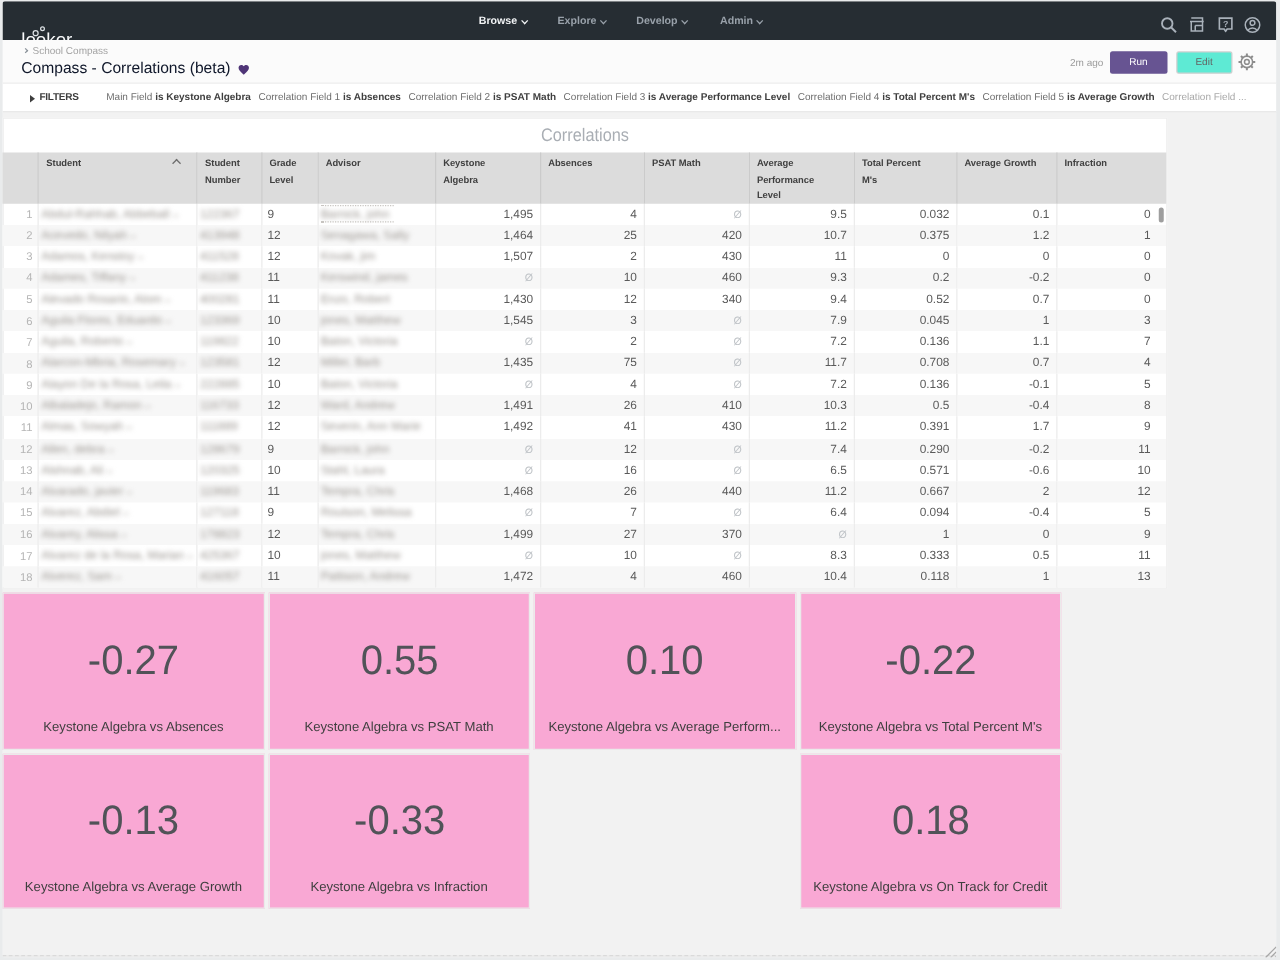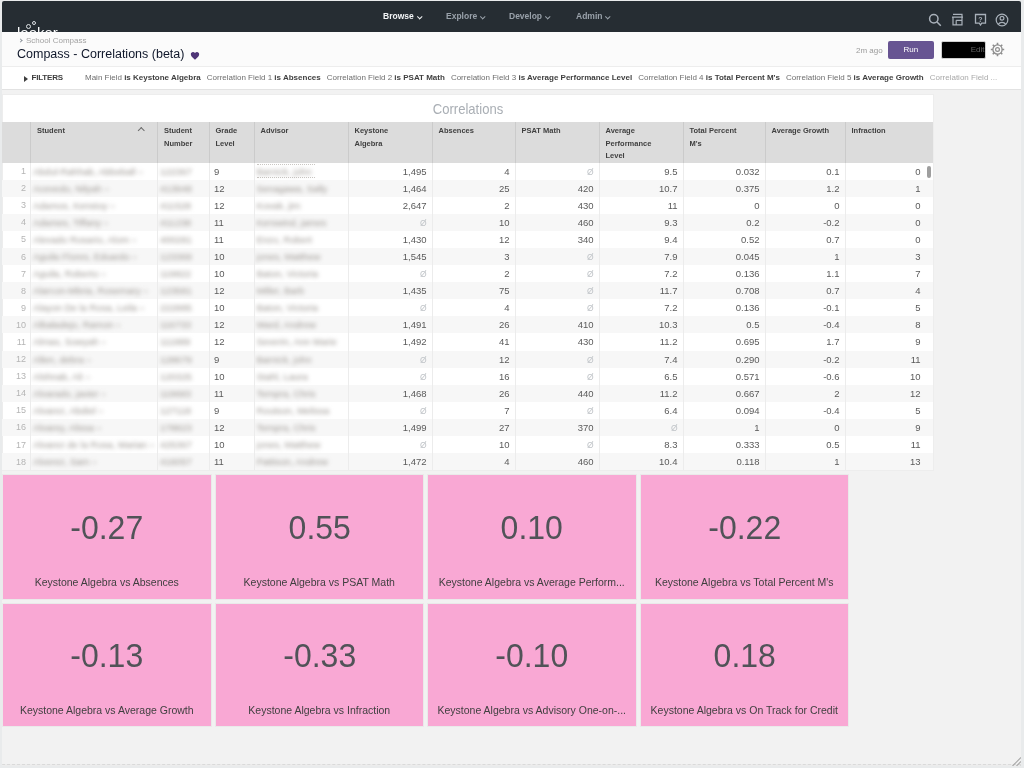--- a/index.html
+++ b/index.html
@@ -19,22 +19,22 @@
 
 
 #tbar { position:absolute; left:0; top:31px; width:100%; height:34px; background:#fbfbfb; }
 #crumb { position:absolute; left:24px; top:4px; font-size:8px; color:#a3a3a3; }
 #crumb .ar { position:absolute; left:-7px; top:2.5px; width:3px; height:3px; border-right:1.1px solid #8a9299; border-bottom:1.1px solid #8a9299; transform:rotate(-45deg); }
 #dtitle { position:absolute; left:15px; top:45px; font-size:12.5px; line-height:16px; color:#0f172a; }
 #heart { position:absolute; left:187.5px; top:49.5px; }
 #ago { position:absolute; left:854px; top:44px; font-size:8px; line-height:11px; color:#9b9b9b; }
 #runbtn { position:absolute; left:886px; top:40px; width:45.5px; height:18px; background:#675492; border-radius:2px;
   color:#fff; font-size:8px; text-align:center; line-height:18px; }
-#editbtn { position:absolute; left:939px; top:40px; width:44.5px; height:18px; background:#000000; border:1px solid #cfcfcf; border-radius:2px;
-  color:#636363; font-size:8px; text-align:right; line-height:16px; }
+#editbtn { position:absolute; left:939px; top:40px; width:44.5px; height:18px; background:#5eead4; border:1px solid #cfcfcf; border-radius:2px;
+  color:#636363; font-size:8px; text-align:center; line-height:16px; }
 #gear { position:absolute; left:988px; top:41px; }
 
 
 #fbar { position:absolute; left:0; top:65px; width:100%; height:24px; background:#fff;
   border-top:1px solid #ededed; border-bottom:1px solid #e2e2e2; font-size:8px; line-height:22px; white-space:nowrap; }
 #ftri { position:absolute; left:22px; top:9px; width:0; height:0; border-left:4px solid #3e3e3e; border-top:3px solid transparent; border-bottom:3px solid transparent; }
 #flab { position:absolute; left:29.5px; top:0; font-size:8px; font-weight:bold; color:#3d3d3d; letter-spacing:-0.2px; }
 #fitems { position:absolute; left:83px; top:0; color:#6e6e6e; }
 .fi { margin-right:6px; }
 .fi b { color:#3f3f3f; }
@@ -194,21 +194,21 @@
               <td class="num">0.375</td>
               <td class="num">1.2</td>
               <td class="num">1</td>
             </tr>
 <tr>
               <td class="rn">3</td>
               <td class="bl"><span class="blur">Adamos, Kenstoy</span> <span class="blur sfx">››</span></td>
               <td class="bl"><span class="blur">411528</span></td>
               <td class="gl">12</td>
               <td class="bl"><span class="blur">Kovak, jim</span></td>
-              <td class="num">2,647</td>
+              <td class="num">1,507</td>
               <td class="num">2</td>
               <td class="num">430</td>
               <td class="num">11</td>
               <td class="num">0</td>
               <td class="num">0</td>
               <td class="num">0</td>
             </tr>
 <tr class="even">
               <td class="rn">4</td>
               <td class="bl"><span class="blur">Adames, Tiffany</span> <span class="blur sfx">››</span></td>
@@ -310,21 +310,21 @@
 <tr>
               <td class="rn">11</td>
               <td class="bl"><span class="blur">Almas, Sowyah</span> <span class="blur sfx">››</span></td>
               <td class="bl"><span class="blur">111889</span></td>
               <td class="gl">12</td>
               <td class="bl"><span class="blur">Severin, Ann Marie</span></td>
               <td class="num">1,492</td>
               <td class="num">41</td>
               <td class="num">430</td>
               <td class="num">11.2</td>
-              <td class="num">0.695</td>
+              <td class="num">0.391</td>
               <td class="num">1.7</td>
               <td class="num">9</td>
             </tr>
 <tr class="even">
               <td class="rn">12</td>
               <td class="bl"><span class="blur">Allen, debra</span> <span class="blur sfx">››</span></td>
               <td class="bl"><span class="blur">128679</span></td>
               <td class="gl">9</td>
               <td class="bl"><span class="blur">Barnick, john</span></td>
               <td class="num"><span class="nul">Ø</span></td>
@@ -441,24 +441,20 @@
         <div class="clab" style="top:101px">Keystone Algebra vs Total Percent M's</div>
       </div>
 <div class="card" style="left:0.0px;top:513px;height:124px">
         <div class="cnum" style="top:35px">-0.13</div>
         <div class="clab" style="top:100px">Keystone Algebra vs Average Growth</div>
       </div>
 <div class="card" style="left:212.5px;top:513px;height:124px">
         <div class="cnum" style="top:35px">-0.33</div>
         <div class="clab" style="top:100px">Keystone Algebra vs Infraction</div>
       </div>
-<div class="card" style="left:425.0px;top:513px;height:124px">
-        <div class="cnum" style="top:35px">-0.10</div>
-        <div class="clab" style="top:100px">Keystone Algebra vs Advisory One-on-...</div>
-      </div>
 <div class="card" style="left:637.5px;top:513px;height:124px">
         <div class="cnum" style="top:35px">0.18</div>
         <div class="clab" style="top:100px">Keystone Algebra vs On Track for Credit</div>
       </div>
   </div>
   <div id="botline"></div>
   <svg id="grip" width="12" height="12" viewBox="0 0 12 12" stroke="#a8a8a8" stroke-width="1.1" fill="none">
       <path d="M11 2.5 L2.5 11 M11 6.5 L6.5 11 M11 10.2 L10.2 11"></path>
     </svg>
 </div>

